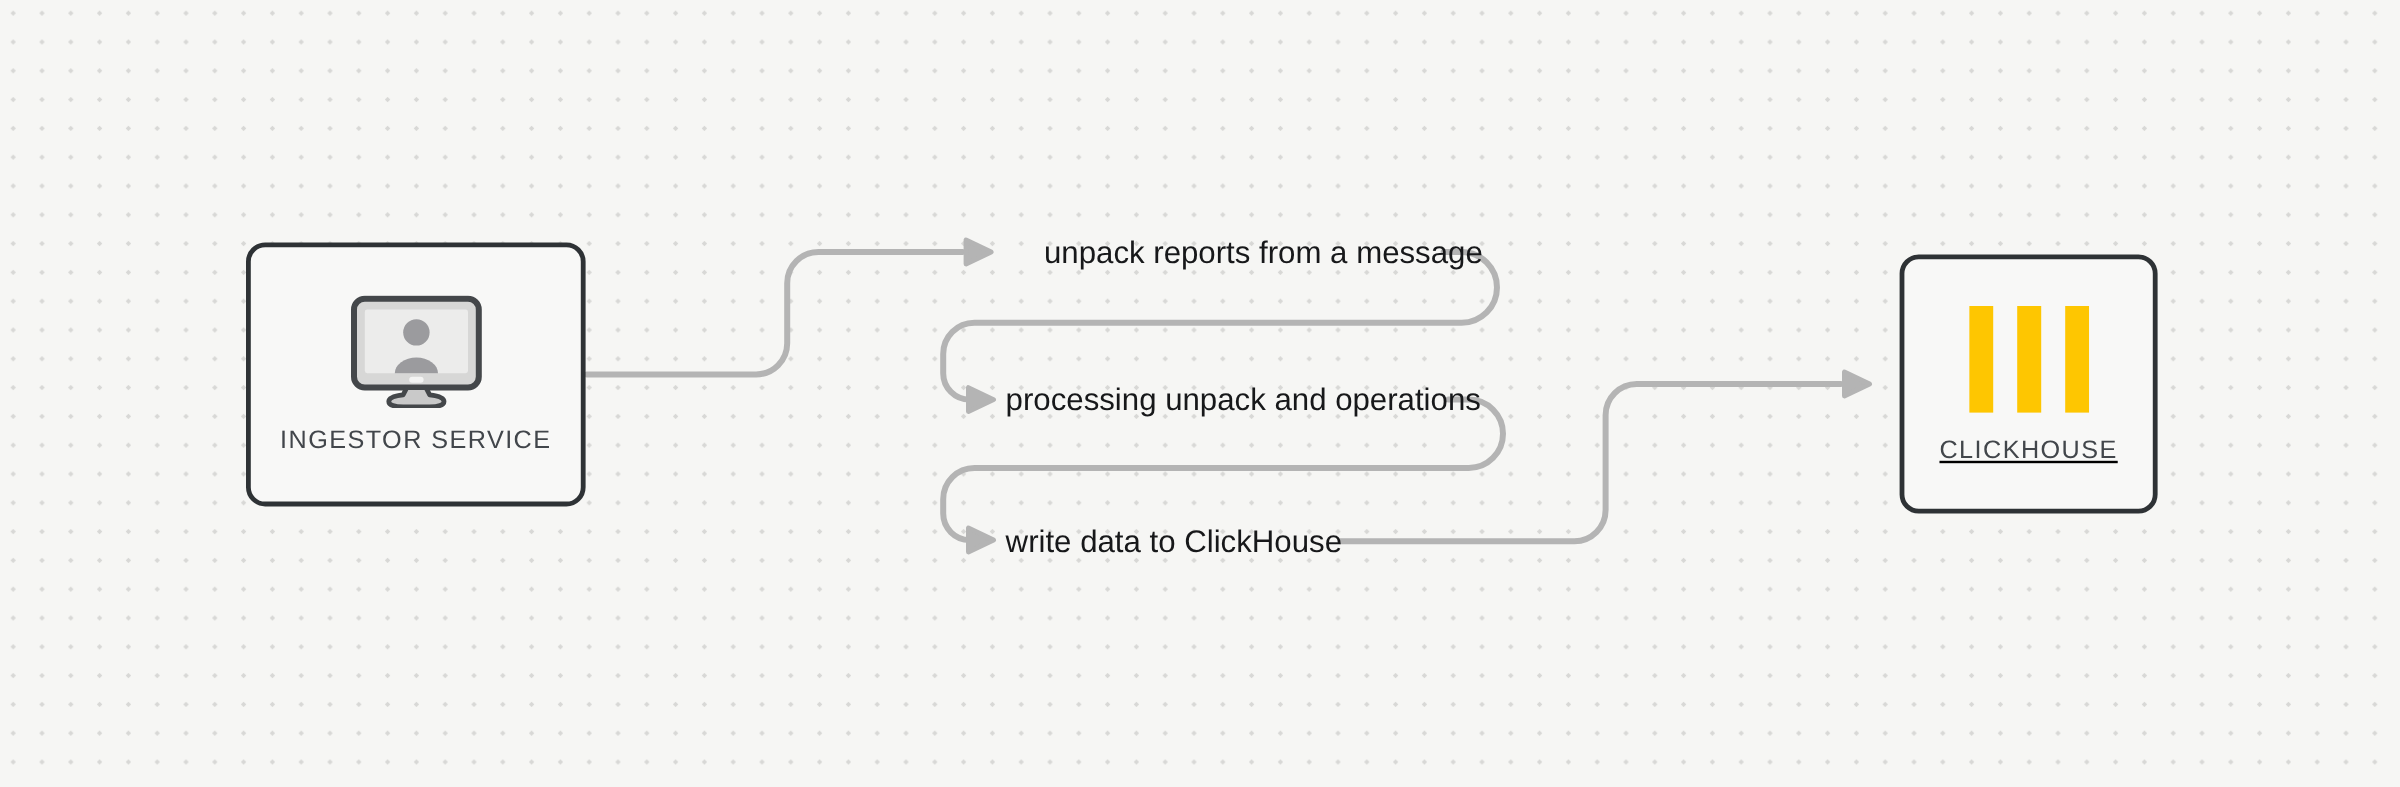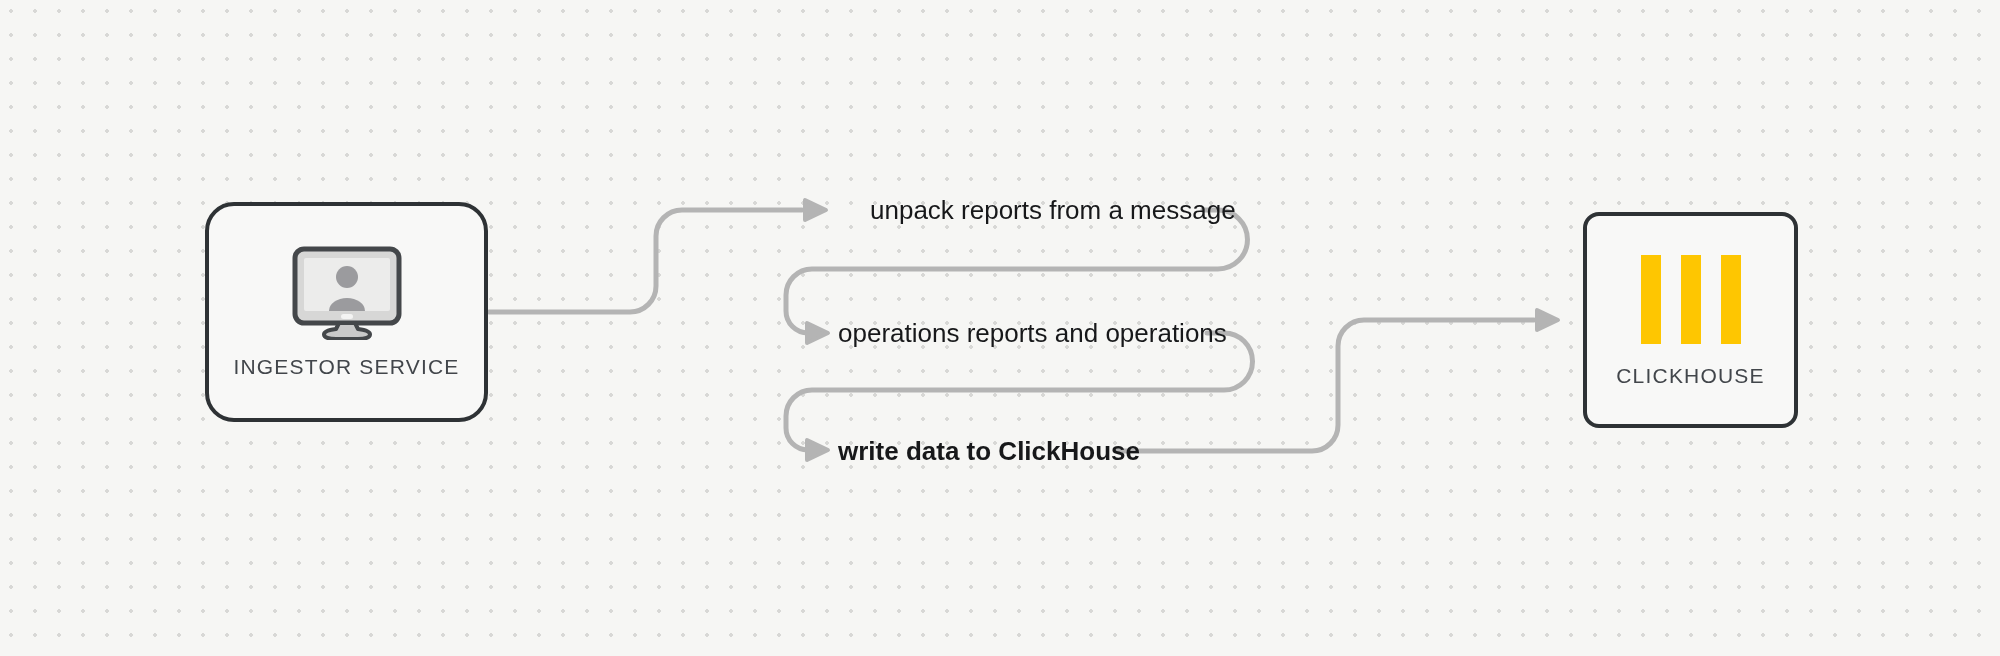--- a/index.html
+++ b/index.html
@@ -23,39 +23,39 @@
     position: absolute;
     box-sizing: border-box;
     border: 4px solid #2e3235;
     border-radius: 16px;
     background: #f8f8f7;
     display: flex;
     flex-direction: column;
     align-items: center;
     justify-content: center;
   }
-  #node-ingestor { left: 205px; top: 202px; width: 283px; height: 220px; gap: 15px; padding-top: 0; border-radius: 29px; }
-  #node-clickhouse { left: 1583px; top: 212px; width: 215px; height: 216px; gap: 20px; padding-top: 2px; }
+  #node-ingestor { left: 205px; top: 202px; width: 283px; height: 220px; gap: 15px; padding-top: 0; }
+  #node-clickhouse { left: 1583px; top: 212px; width: 215px; height: 216px; gap: 20px; padding-top: 2px; text-decoration: underline; }
   .node-label {
     font-size: 21px;
     letter-spacing: 1.2px;
     color: #42464b;
     white-space: nowrap;
   }
   .step-label {
     position: absolute;
     height: 26px;
     line-height: 26px;
     font-size: 26px;
     color: #17181a;
     white-space: nowrap;
   }
   #step-1 { left: 870px; top: 197px; }
   #step-2 { left: 838px; top: 320px; }
-  #step-3 { left: 838px; top: 438px; font-weight: bold; }
+  #step-3 { left: 838px; top: 438px; }
 </style>
 </head>
 <body>
 
 <div class="canvas">
 
   <svg class="connectors" viewBox="0 0 2000 656" xmlns="http://www.w3.org/2000/svg">
     <g fill="none" stroke-width="5" stroke-linecap="round" stroke="#b4b4b4">
       <path d="M 489 312 H 630 A 26 26 0 0 0 656 286 V 236 A 26 26 0 0 1 682 210 H 802"></path>
       <path d="M 1203 210 H 1218 A 29.5 29.5 0 0 1 1218 269 H 812 A 26 26 0 0 0 786 295 V 311 A 22 22 0 0 0 808 333"></path>
@@ -85,16 +85,16 @@
   <div class="node" id="node-clickhouse">
     <svg width="100" height="89" viewBox="0 0 100 89" xmlns="http://www.w3.org/2000/svg">
       <rect x="0" y="0" width="20" height="89" fill="#FEC601"></rect>
       <rect x="40" y="0" width="20" height="89" fill="#FEC601"></rect>
       <rect x="80" y="0" width="20" height="89" fill="#FEC601"></rect>
     </svg>
     <div class="node-label">CLICKHOUSE</div>
   </div>
 
   <div class="step-label" id="step-1">unpack reports from a message</div>
-  <div class="step-label" id="step-2">operations reports and operations</div>
+  <div class="step-label" id="step-2">processing unpack and operations</div>
   <div class="step-label" id="step-3">write data to ClickHouse</div>
 
 </div>
 
 </body></html>

